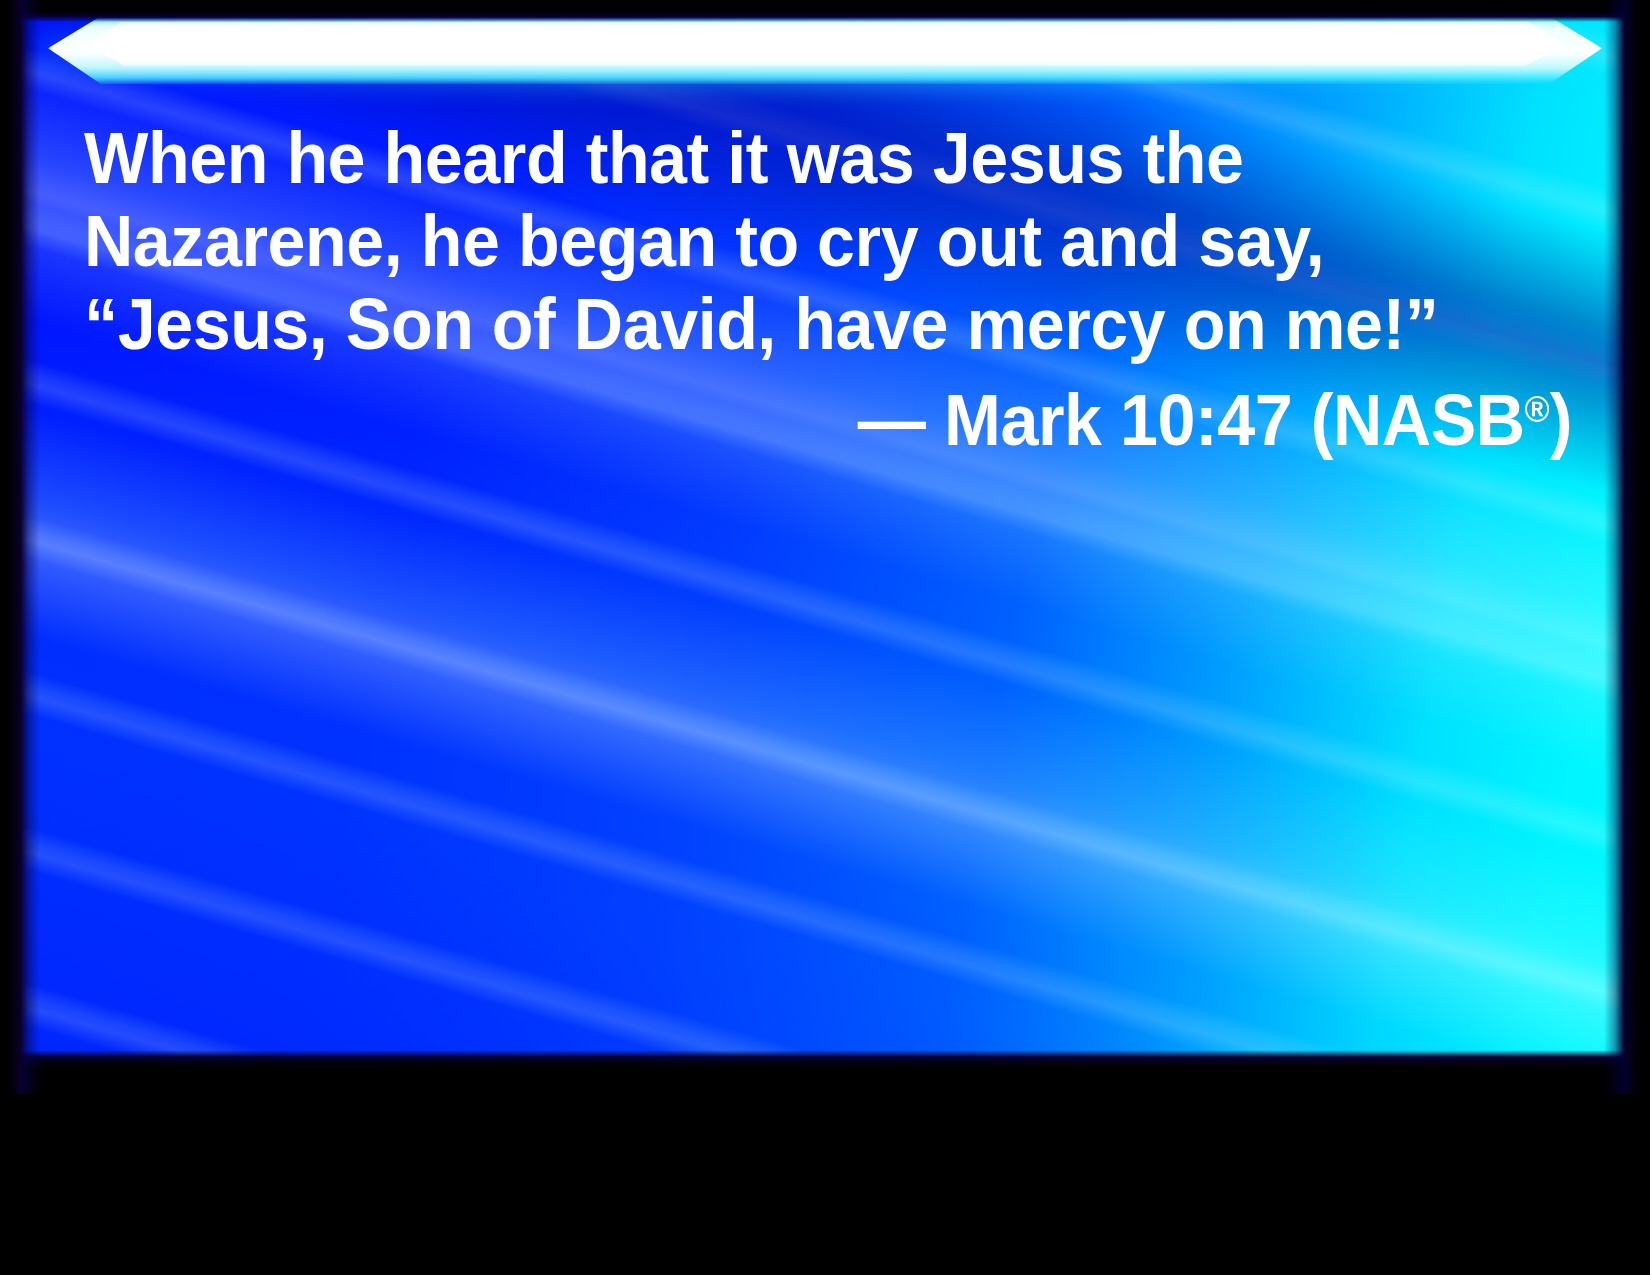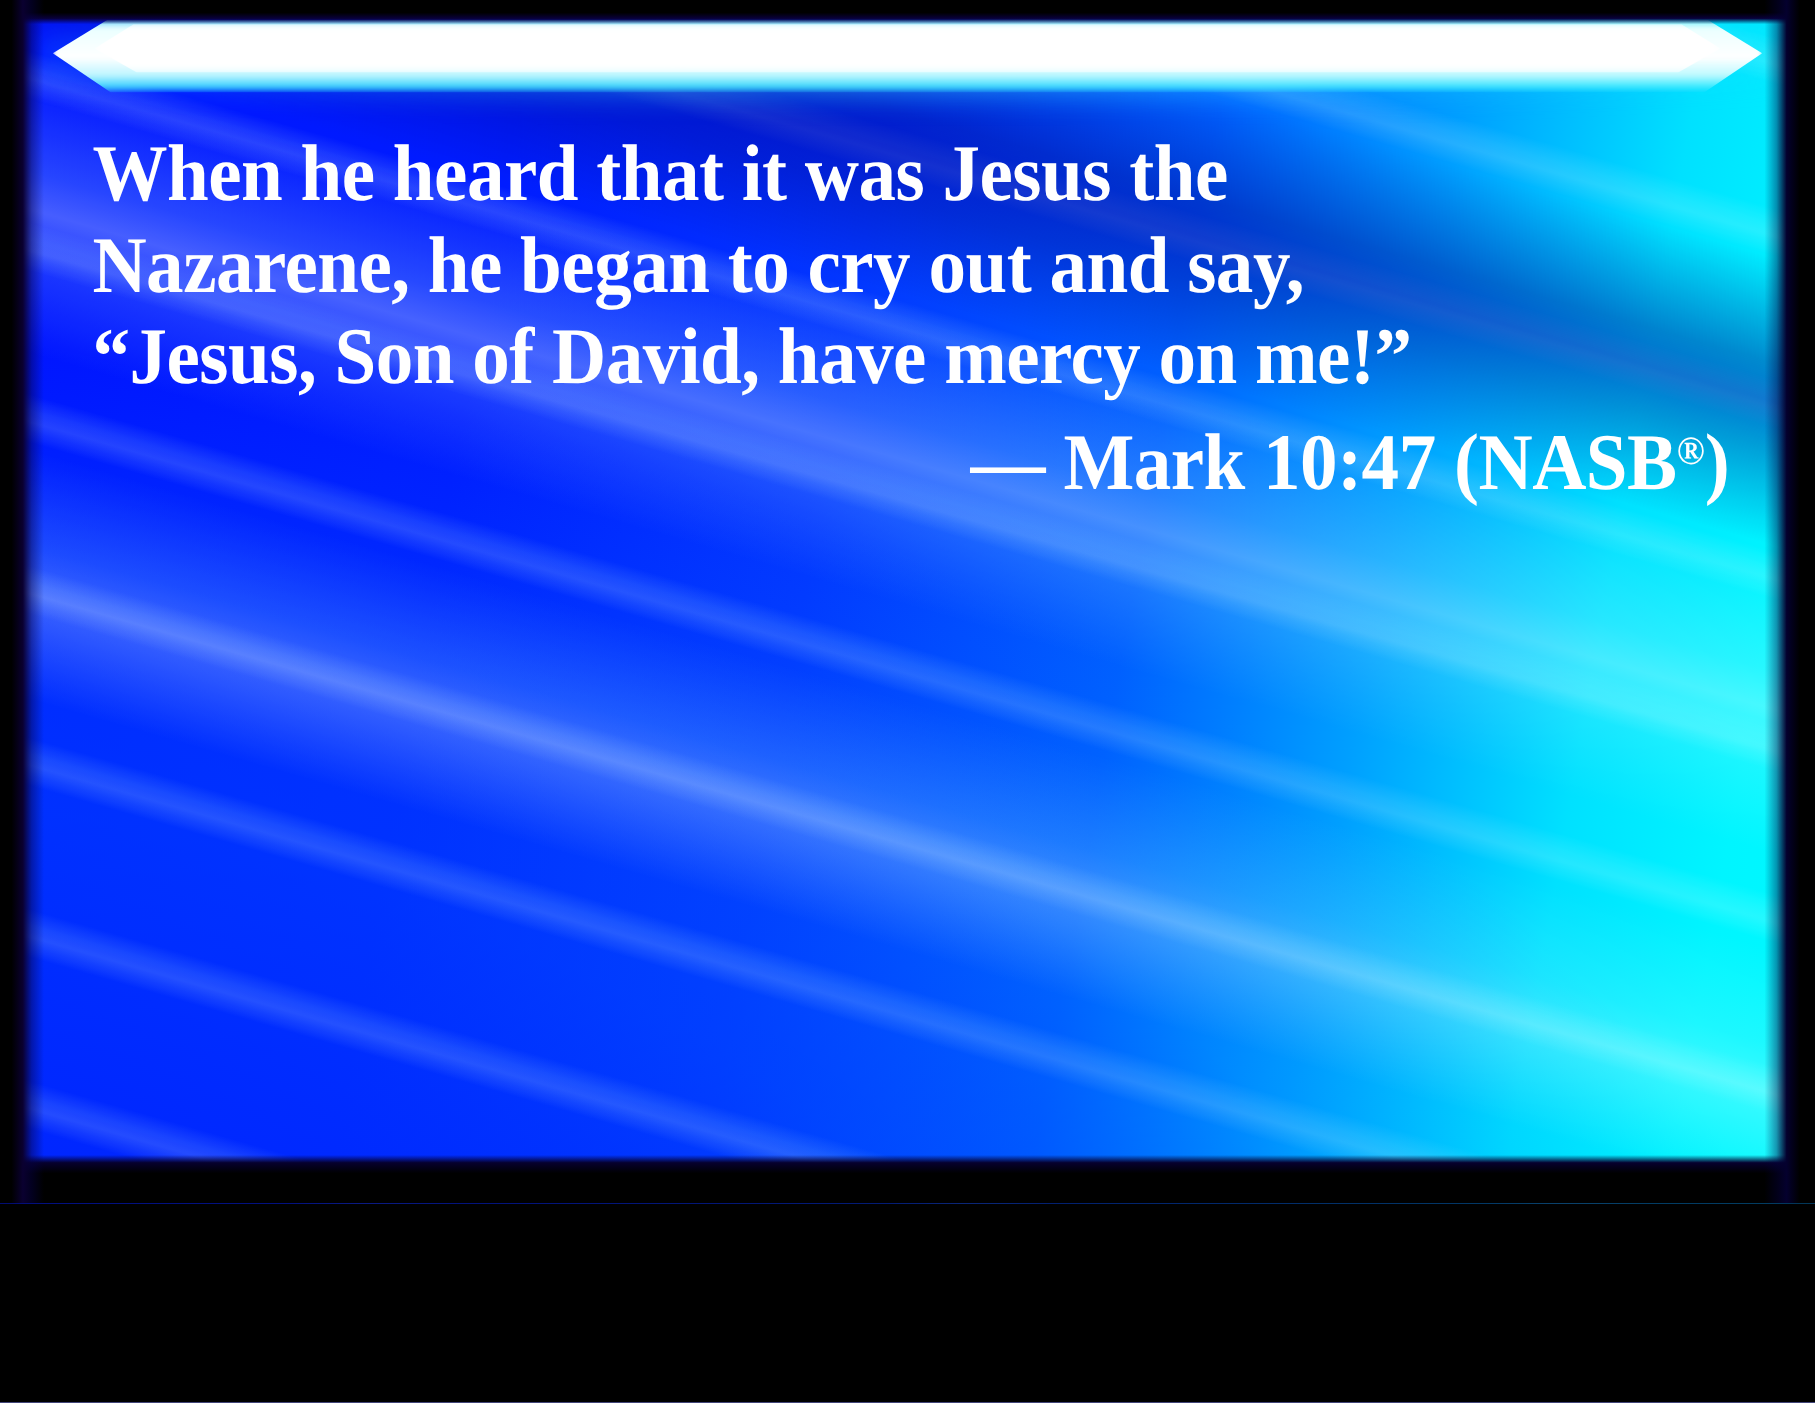--- a/index.html
+++ b/index.html
@@ -6,21 +6,21 @@
     margin: 0;
     padding: 0;
     background: #000;
   }
   #slide {
     position: relative;
     width: 1650px;
     height: 1094px;
     background: #000;
     overflow: hidden;
-    font-family: Liberation Serif, serif;
+    font-family: Liberation Sans, sans-serif;
   }
 
   
   #bg-frame {
     position: absolute;
     left: 0; top: 0;
     width: 1650px;
     height: 1275px;
     overflow: hidden;
   }

